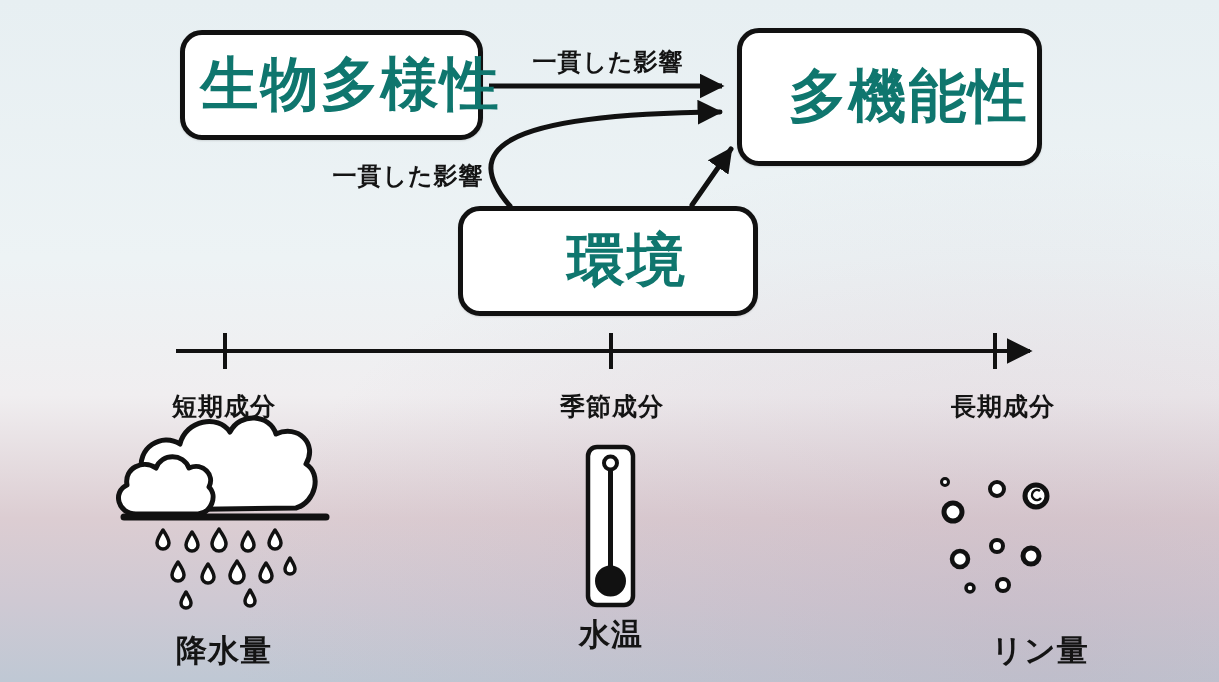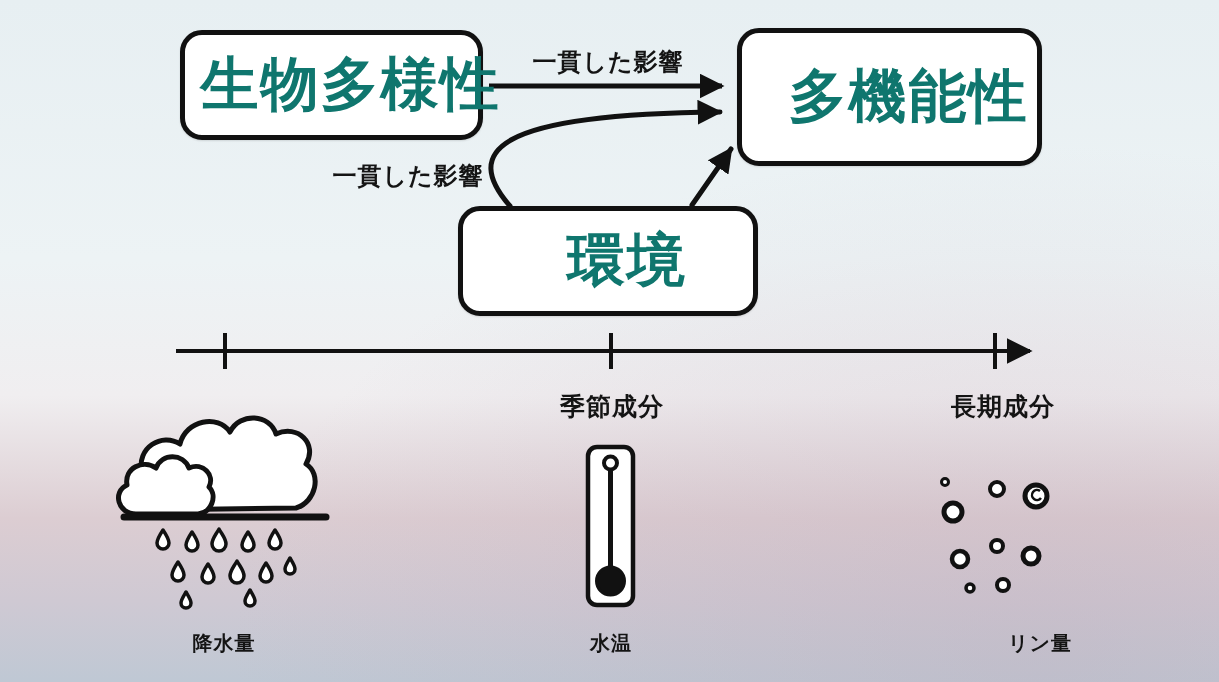--- a/index.html
+++ b/index.html
@@ -37,21 +37,21 @@
   .box span{
     font-size:58px;font-weight:800;color:#0f766e;letter-spacing:2px;white-space:nowrap;margin-left:38px;
   }
   .lbl{
     position:absolute;
     transform:translateX(-50%);
     font-size:25px;font-weight:600;color:#141414;
     white-space:nowrap;z-index:2;letter-spacing:1px;
   }
   .lbl.small{font-size:24px;}
-  .lbl.bottom{font-size:20px;}
+  .lbl.bottom{font-size:31px;}
 </style>
 </head>
 <body>
 
 <div id="stage">
 
   <svg class="gfx" width="1219" height="682" viewBox="0 0 1219 682">
     <defs>
       <marker id="ah" viewBox="0 0 10 10" refX="9" refY="5" markerWidth="5" markerHeight="5" orient="auto">
         <path d="M0,0 L10,5 L0,10 z" fill="#111111"></path>
@@ -127,20 +127,21 @@
     <span>多機能性</span>
   </div>
 
   <div class="box" style="left:458px;top:206px;width:300px;height:110px;text-align:right;">
     <span>環境</span>
   </div>
 
   <div class="lbl small" style="left:608px;top:46px;">一貫した影響</div>
   <div class="lbl small" style="left:408px;top:160px;">一貫した影響</div>
 
+  <div class="lbl" style="left:224px;top:390px;">短期成分</div>
   <div class="lbl" style="left:612px;top:390px;">季節成分</div>
   <div class="lbl" style="left:1003px;top:390px;">長期成分</div>
 
   <div class="lbl bottom" style="left:224px;top:630px;">降水量</div>
-  <div class="lbl bottom" style="left:611px;top:630px;">水温</div>
+  <div class="lbl bottom" style="left:611px;top:614px;">水温</div>
   <div class="lbl bottom" style="left:1040px;top:630px;">リン量</div>
 
 </div>
 
 </body></html>

